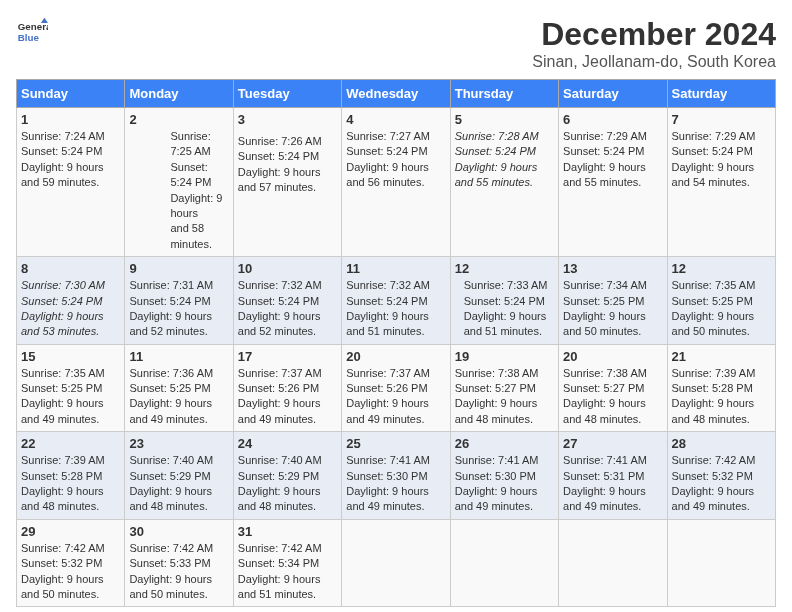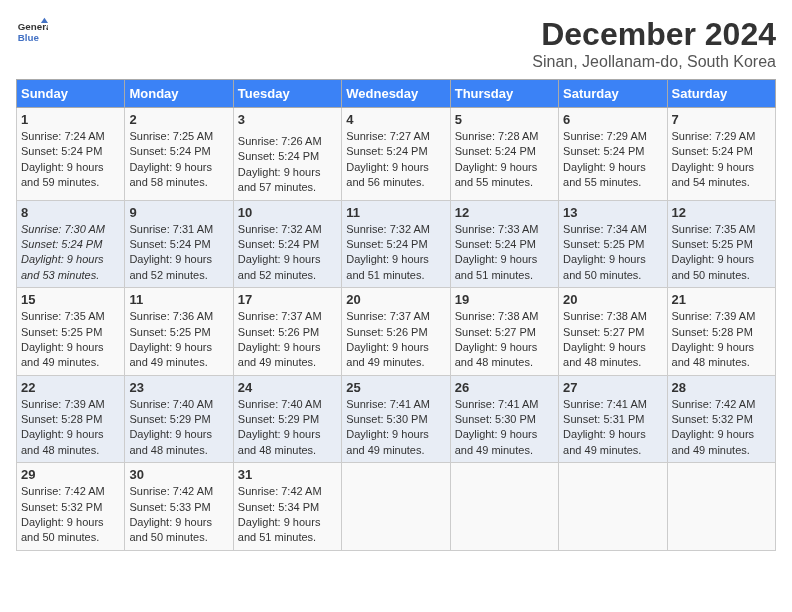--- a/index.html
+++ b/index.html
@@ -115,42 +115,42 @@
     <tr>
           <td>
             <span class="day-num">1</span>
             <div class="day-info" style="white-space: pre-line;">Sunrise: 7:24 AM
 Sunset: 5:24 PM
 Daylight: 9 hours
 and 59 minutes.</div>
           </td>
           <td>
             <span class="day-num">2</span>
-            <div class="day-info" style="white-space: pre-line;">Sunrise: 7:25 AM
+            <div class="day-info" style="white-space: pre-line; margin-left: 41px;">Sunrise: 7:25 AM
 Sunset: 5:24 PM
 Daylight: 9 hours
 and 58 minutes.</div>
           </td>
           <td>
             <span class="day-num">3</span>
             <div class="day-info" style="white-space: pre-line; margin-top: 7px;">Sunrise: 7:26 AM
 Sunset: 5:24 PM
 Daylight: 9 hours
 and 57 minutes.</div>
           </td>
           <td>
             <span class="day-num">4</span>
             <div class="day-info" style="white-space: pre-line;">Sunrise: 7:27 AM
 Sunset: 5:24 PM
 Daylight: 9 hours
 and 56 minutes.</div>
           </td>
           <td>
             <span class="day-num">5</span>
-            <div class="day-info" style="white-space: pre-line;">Sunrise: 7:28 AM
+            <div class="day-info" style="white-space: pre-line; font-style: italic;">Sunrise: 7:28 AM
 Sunset: 5:24 PM
 Daylight: 9 hours
 and 55 minutes.</div>
           </td>
           <td>
             <span class="day-num">6</span>
             <div class="day-info" style="white-space: pre-line;">Sunrise: 7:29 AM
 Sunset: 5:24 PM
 Daylight: 9 hours
 and 55 minutes.</div>
@@ -187,21 +187,21 @@
           </td>
           <td>
             <span class="day-num">11</span>
             <div class="day-info" style="white-space: pre-line;">Sunrise: 7:32 AM
 Sunset: 5:24 PM
 Daylight: 9 hours
 and 51 minutes.</div>
           </td>
           <td>
             <span class="day-num">12</span>
-            <div class="day-info" style="white-space: pre-line;">Sunrise: 7:33 AM
+            <div class="day-info" style="white-space: pre-line; margin-left: 9px;">Sunrise: 7:33 AM
 Sunset: 5:24 PM
 Daylight: 9 hours
 and 51 minutes.</div>
           </td>
           <td>
             <span class="day-num">13</span>
             <div class="day-info" style="white-space: pre-line;">Sunrise: 7:34 AM
 Sunset: 5:25 PM
 Daylight: 9 hours
 and 50 minutes.</div>

